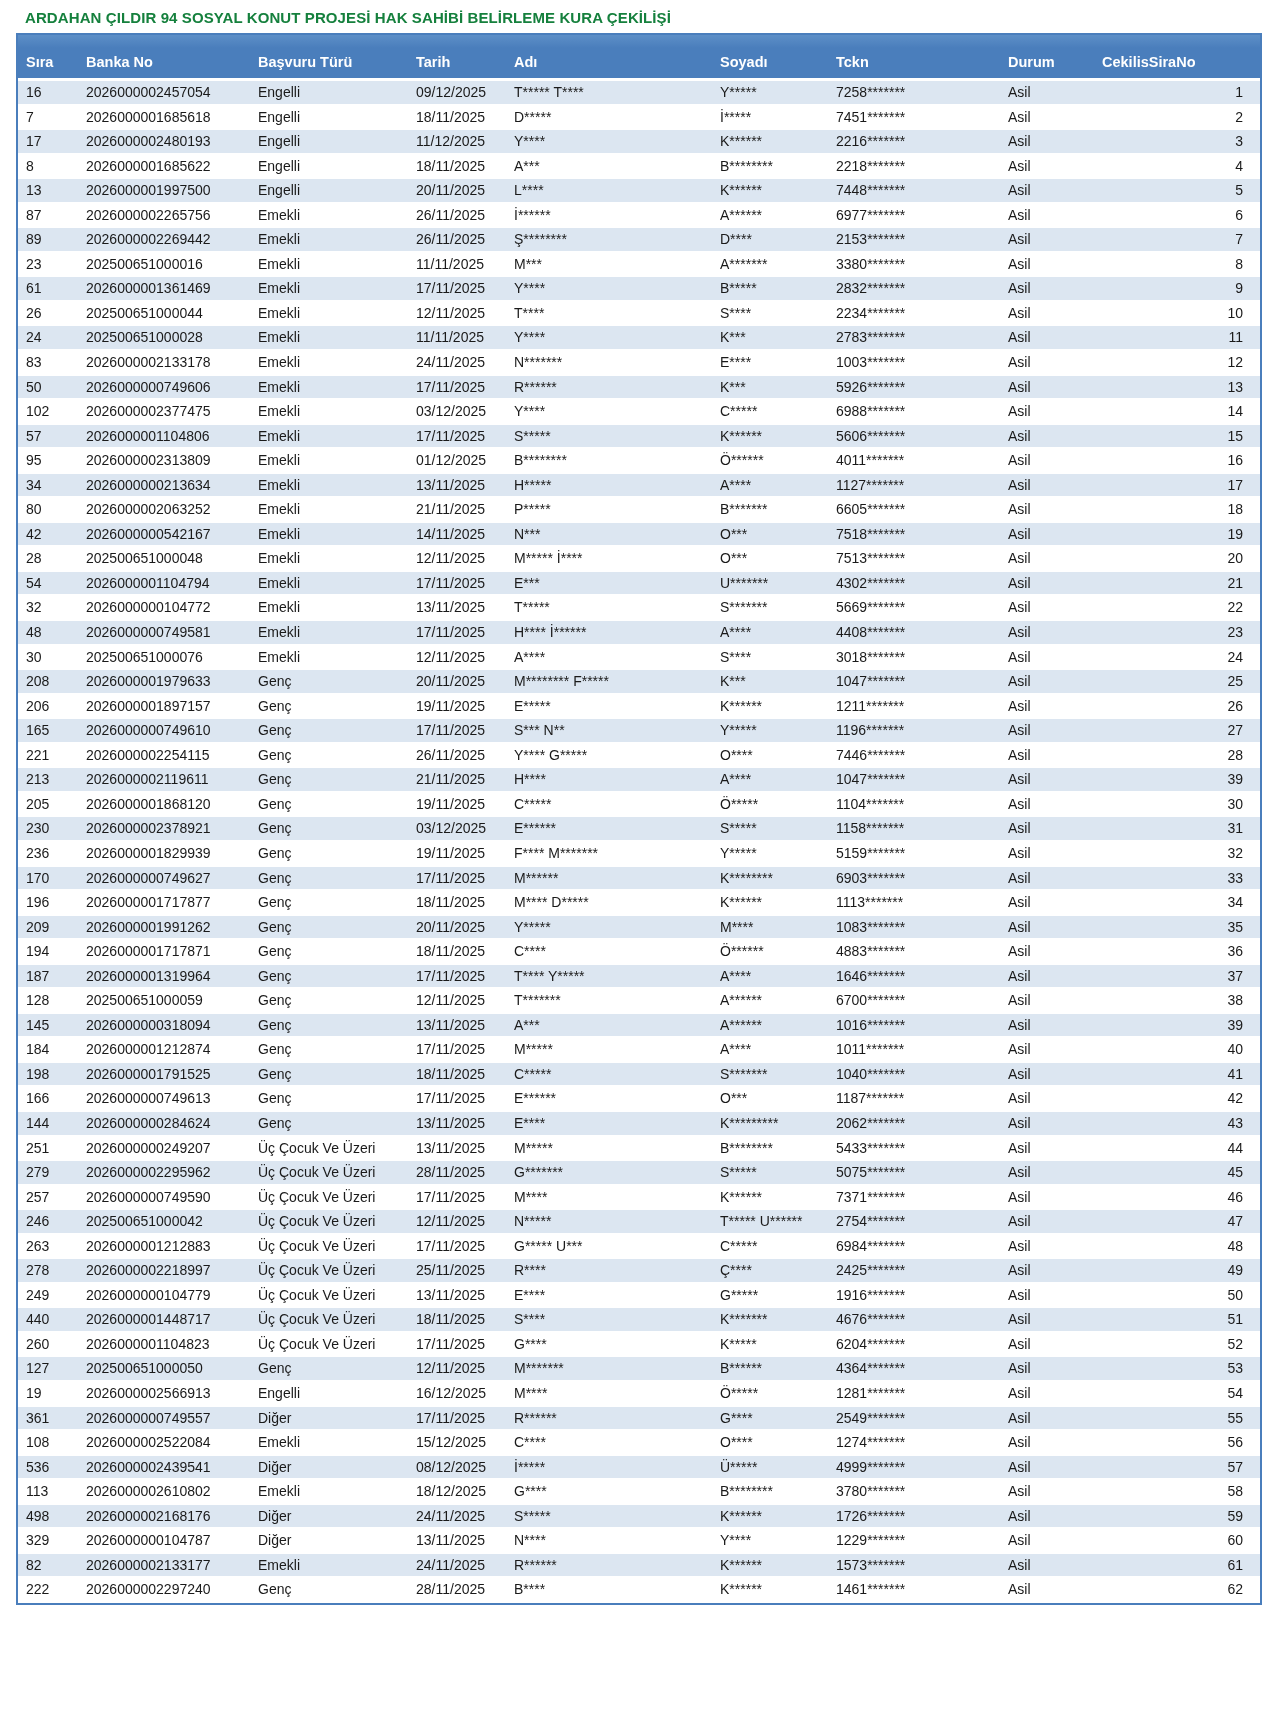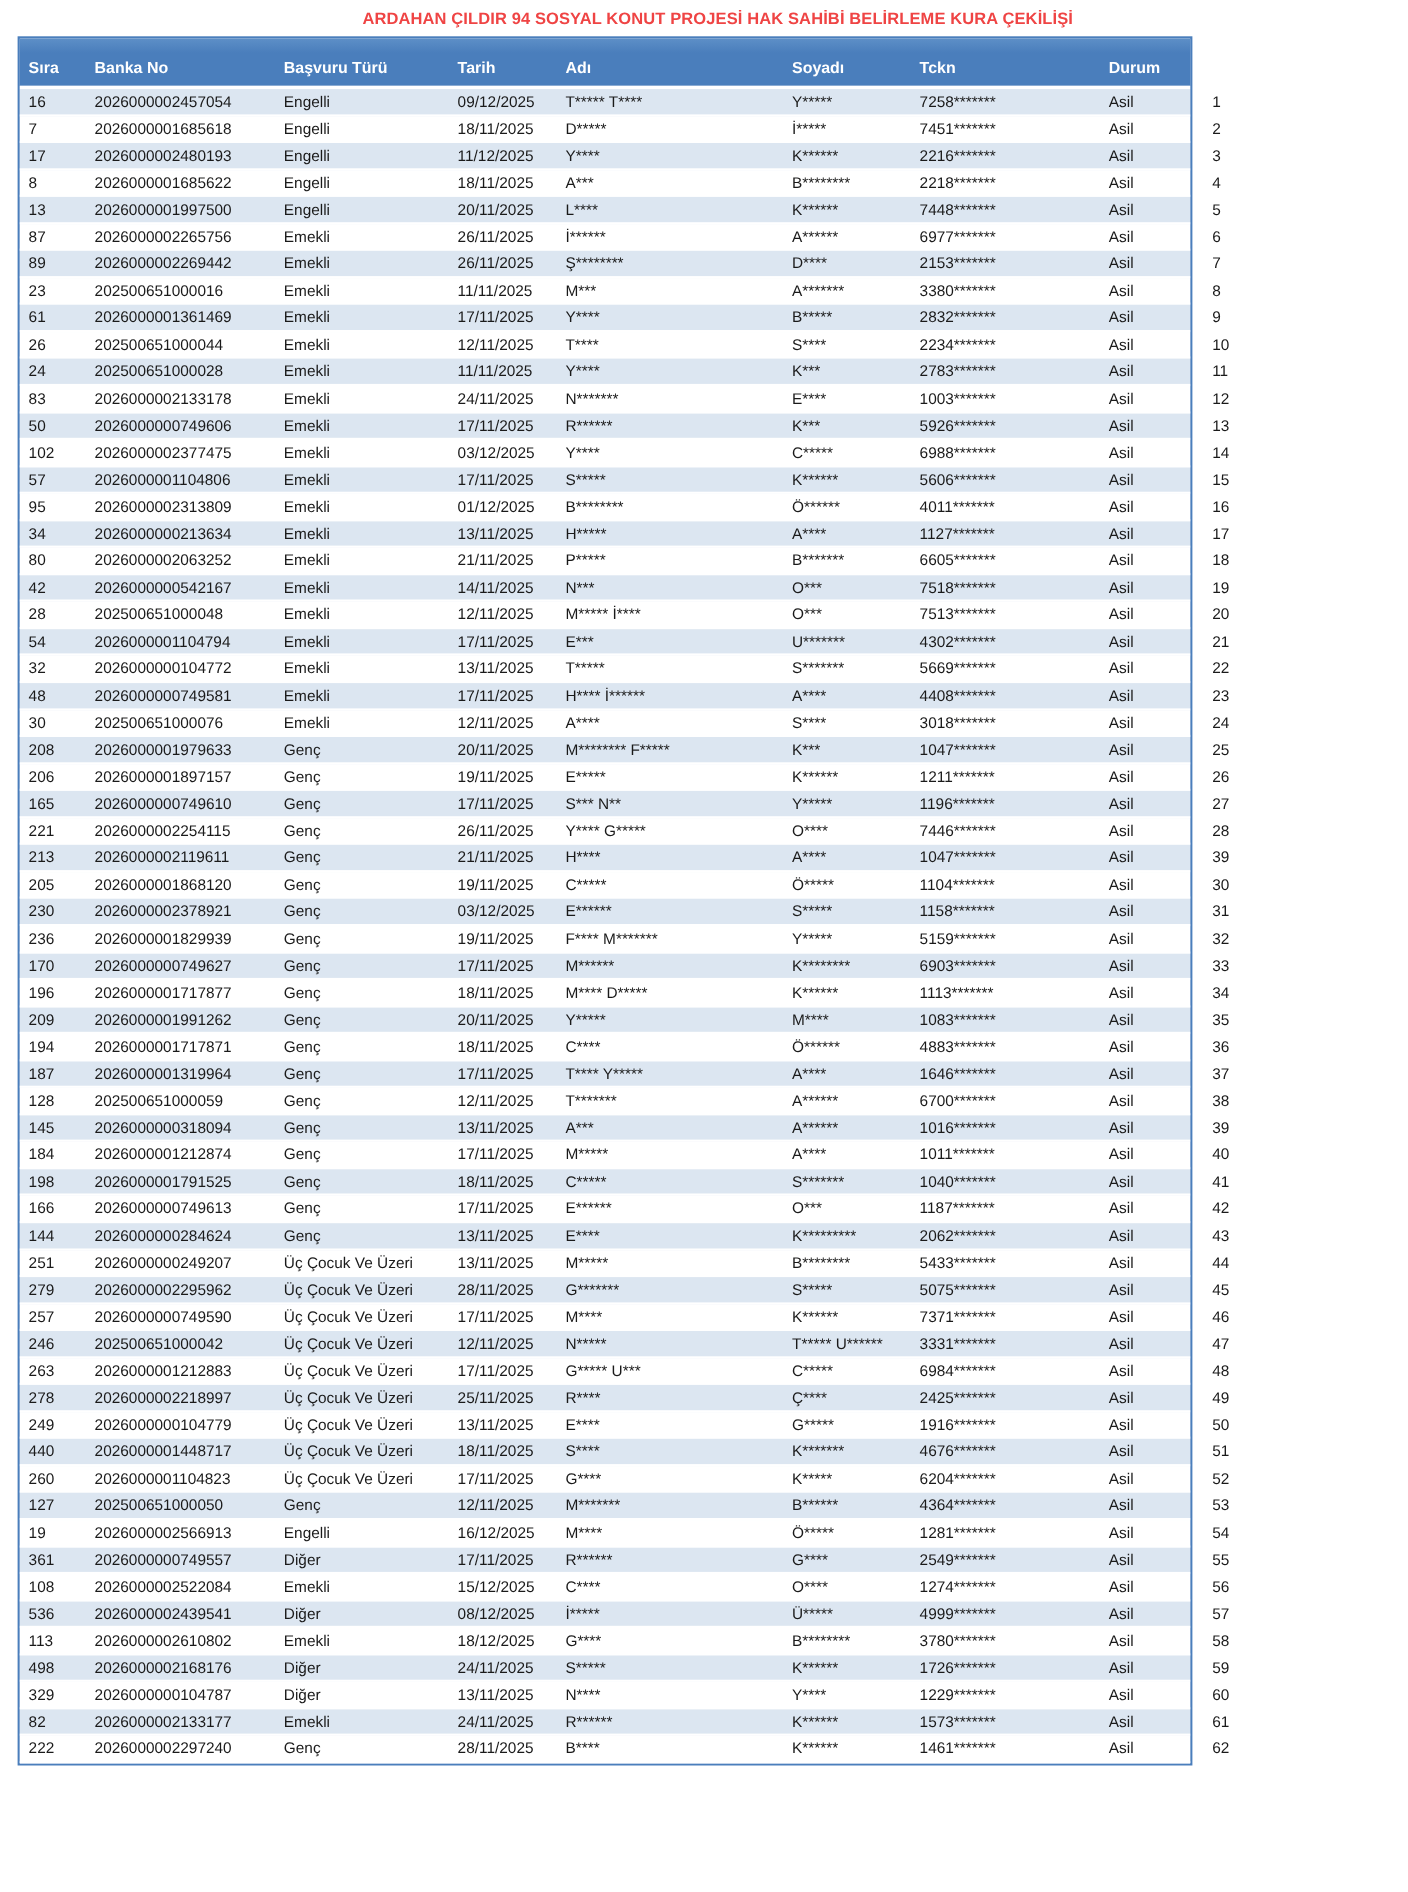--- a/index.html
+++ b/index.html
@@ -6,29 +6,28 @@
   html, body {
     width: 1280px;
     background: #ffffff;
     font-family: "Liberation Sans", sans-serif;
   }
   body { height: 1720px; position: relative; }
 
   .page-title {
     font-size: 15px;
     font-weight: bold;
-    color: #ef4444;
+    color: #15803d;
     margin: 9px 0 7px 25px;
     letter-spacing: 0.1px;
     white-space: nowrap;
-    text-align: center;
   }
 
   .results-table {
-    width: 1068px;
+    width: 1246px;
     margin-left: 16px;
     border: 2px solid var(--outer-border, #4a7ebc);
     background: #ffffff;
   }
 
   .grid-row {
     display: grid;
     grid-template-columns: 60px 172px 158px 98px 206px 116px 172px 94px 1fr;
   }
 
@@ -593,21 +592,21 @@
         <div class="cell">Asil</div>
         <div class="cell num-right">46</div>
       </div>
       <div class="row grid-row">
         <div class="cell">246</div>
         <div class="cell">202500651000042</div>
         <div class="cell">Üç Çocuk Ve Üzeri</div>
         <div class="cell">12/11/2025</div>
         <div class="cell">N*****</div>
         <div class="cell">T***** U******</div>
-        <div class="cell">3331*******</div>
+        <div class="cell">2754*******</div>
         <div class="cell">Asil</div>
         <div class="cell num-right">47</div>
       </div>
       <div class="row grid-row">
         <div class="cell">263</div>
         <div class="cell">2026000001212883</div>
         <div class="cell">Üç Çocuk Ve Üzeri</div>
         <div class="cell">17/11/2025</div>
         <div class="cell">G***** U***</div>
         <div class="cell">C*****</div>

